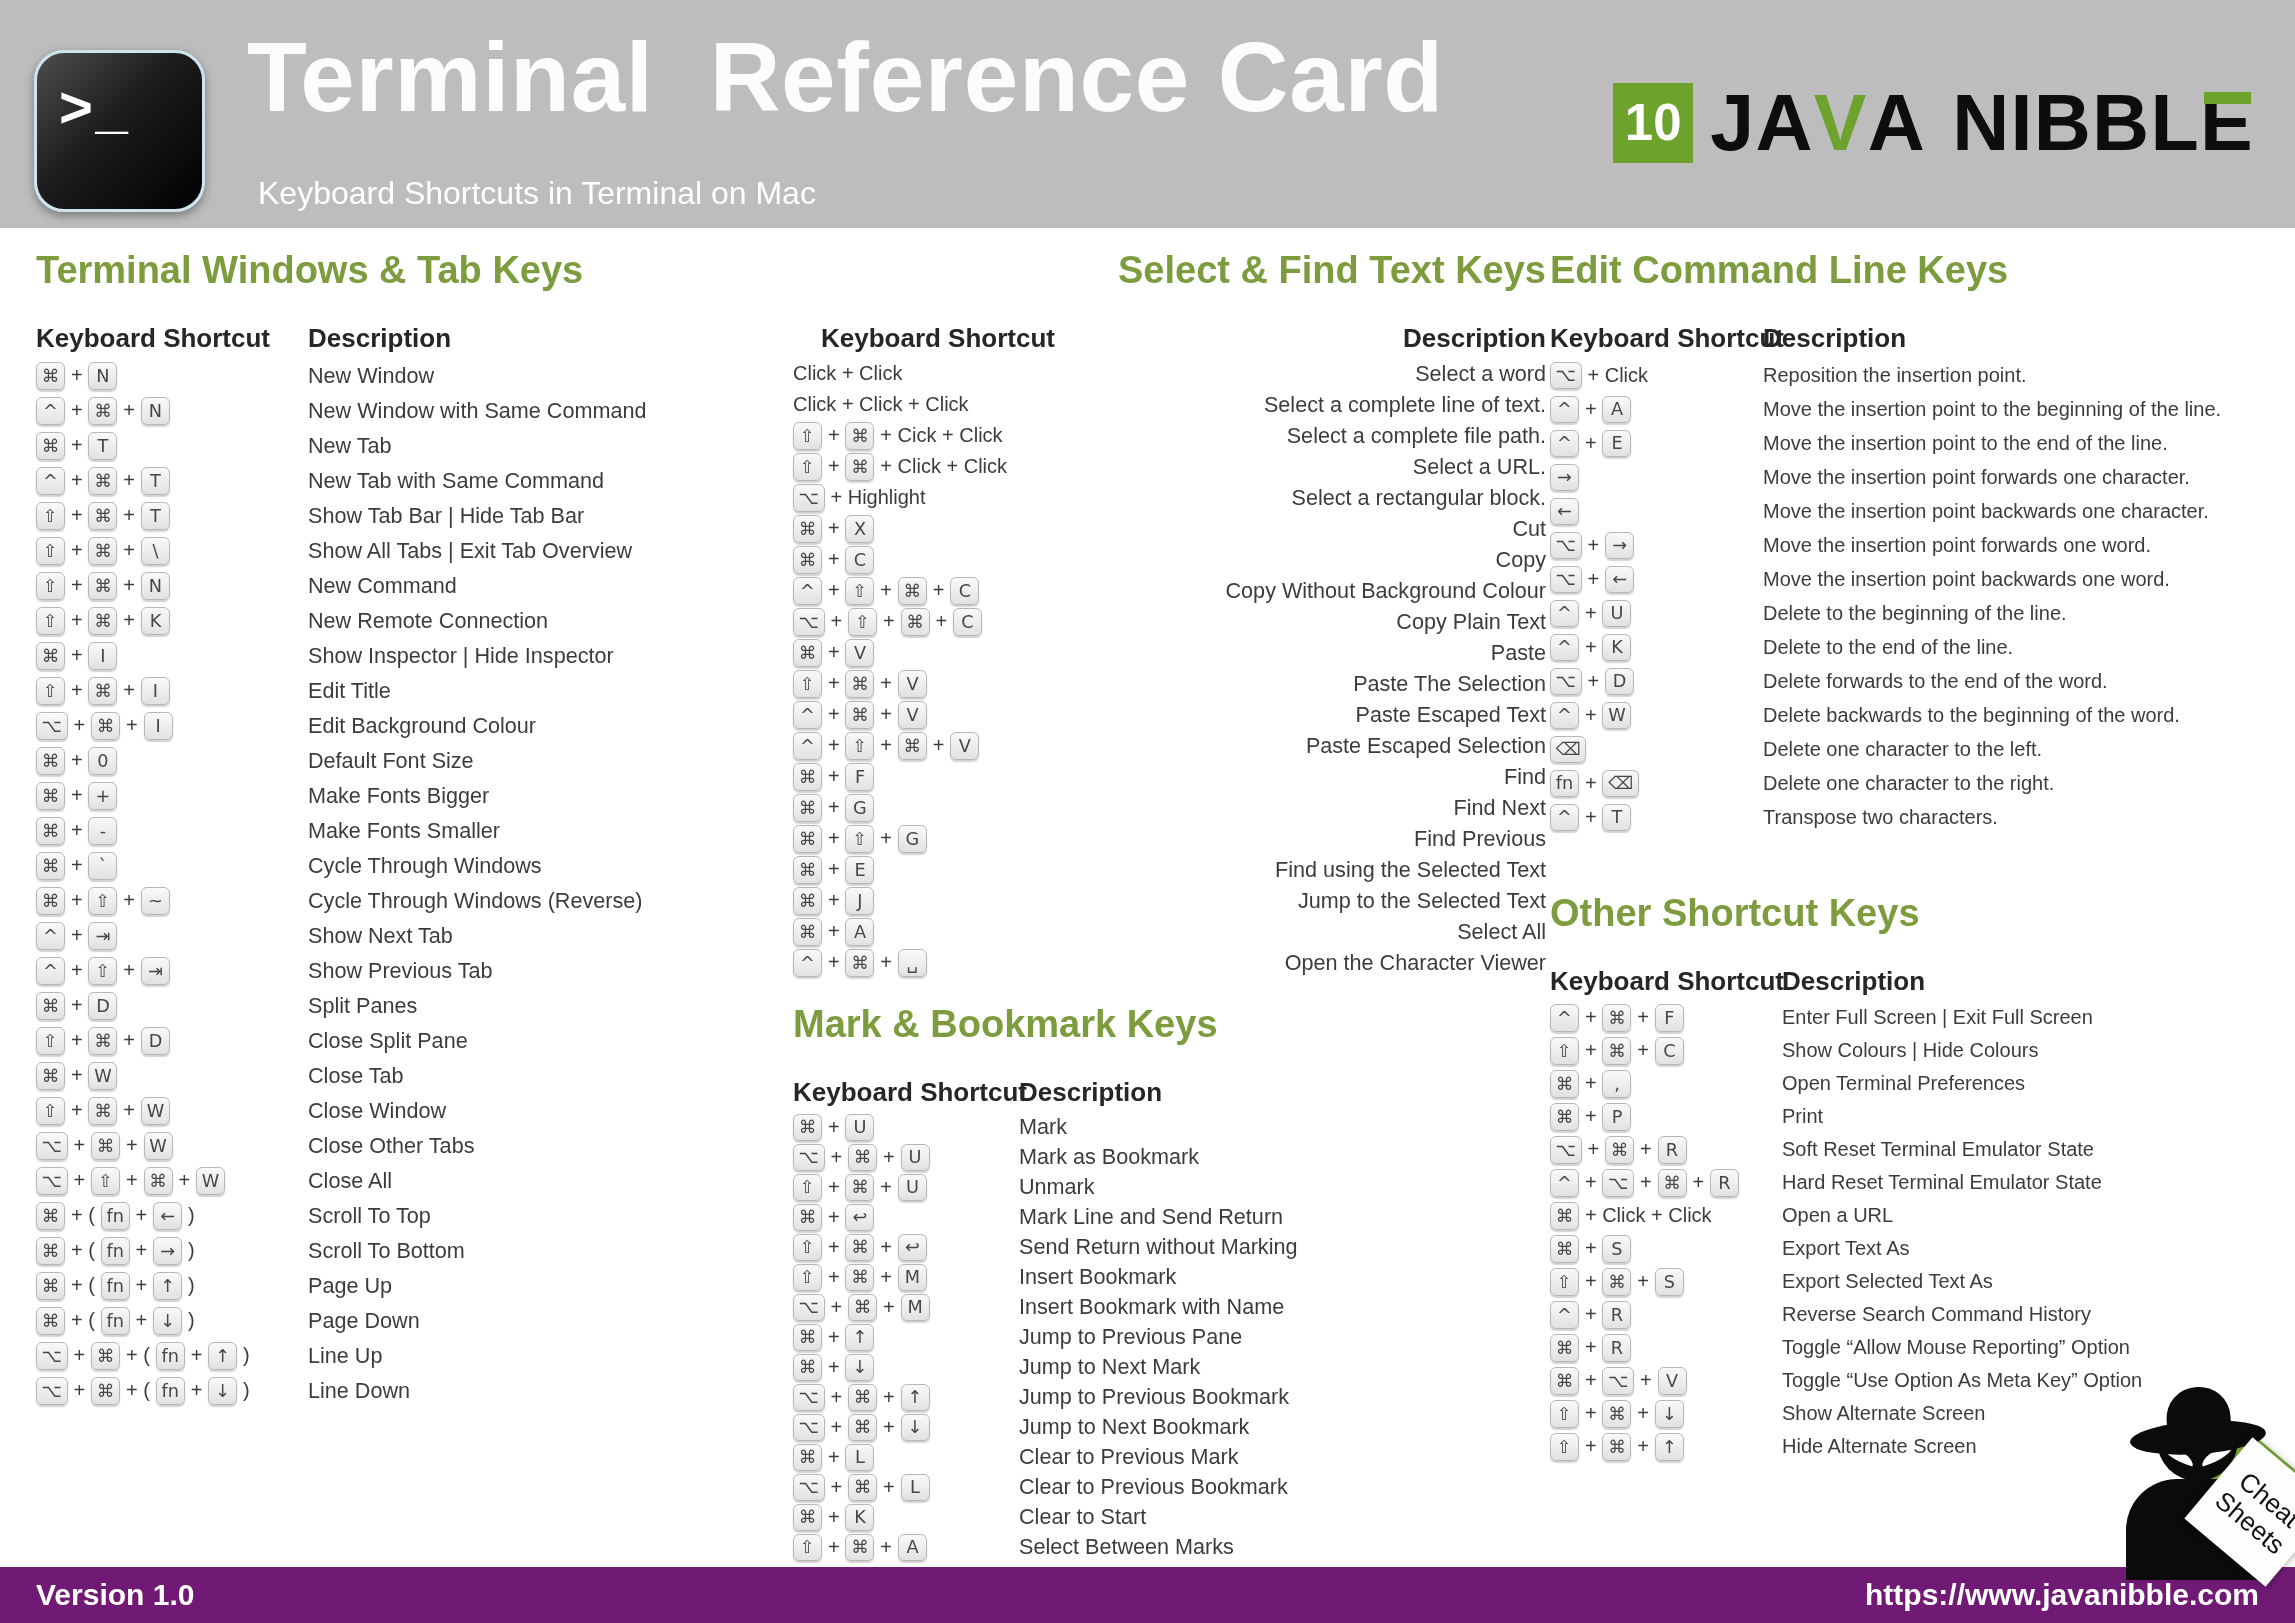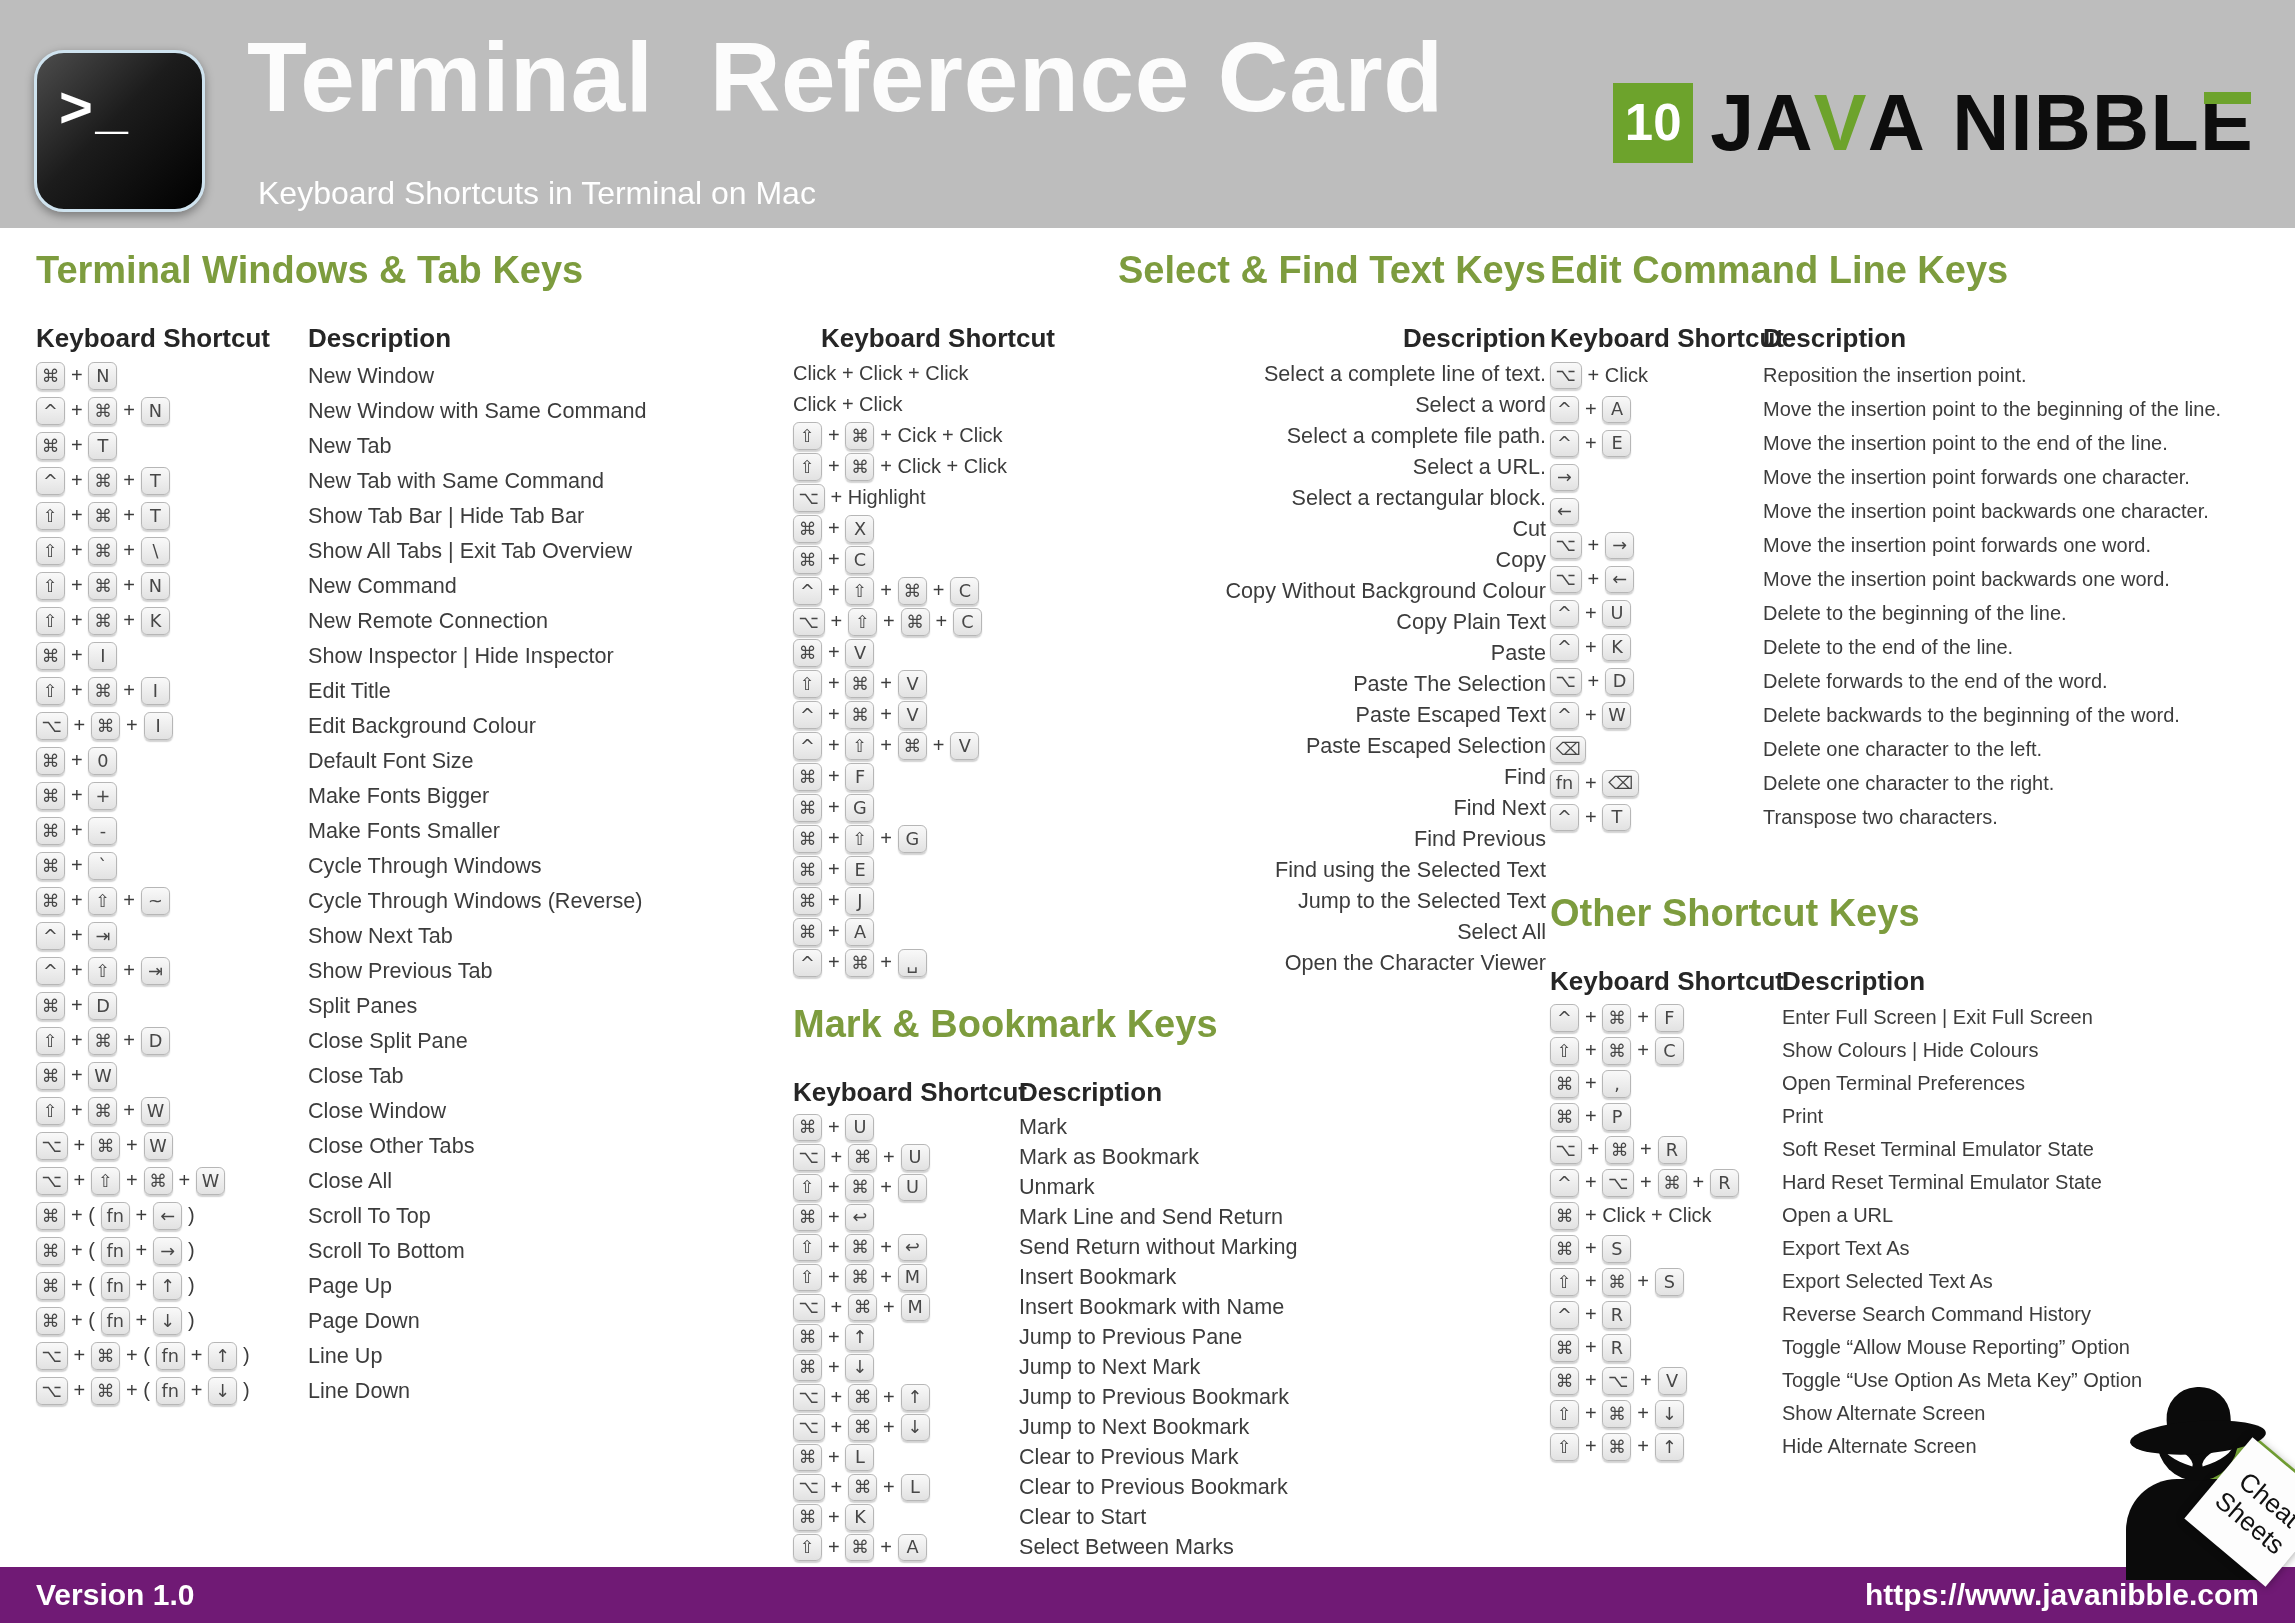--- a/index.html
+++ b/index.html
@@ -397,29 +397,29 @@
 
   <section class="section" id="sec-1">
     <h2 class="sec-title">Select &amp; Find Text Keys</h2>
     <div class="srow hdr">
       <div class="hdr-key">Keyboard Shortcut</div>
       <div class="hdr-desc">Description</div>
     </div>
     <div class="rows">
         <div class="srow">
           <div class="keys">
+            <span class="tok">Click + Click</span>
+          </div>
+          <div class="desc">Select a word</div>
+        </div>
+        <div class="srow">
+          <div class="keys">
             <span class="tok">Click + Click + Click</span>
           </div>
           <div class="desc">Select a complete line of text.</div>
-        </div>
-        <div class="srow">
-          <div class="keys">
-            <span class="tok">Click + Click</span>
-          </div>
-          <div class="desc">Select a word</div>
         </div>
         <div class="srow">
           <div class="keys">
             <span class="key">⇧</span>
             <span class="tok">+</span>
             <span class="key">⌘</span>
             <span class="tok">+ Cick + Click</span>
           </div>
           <div class="desc">Select a complete file path.</div>
         </div>

